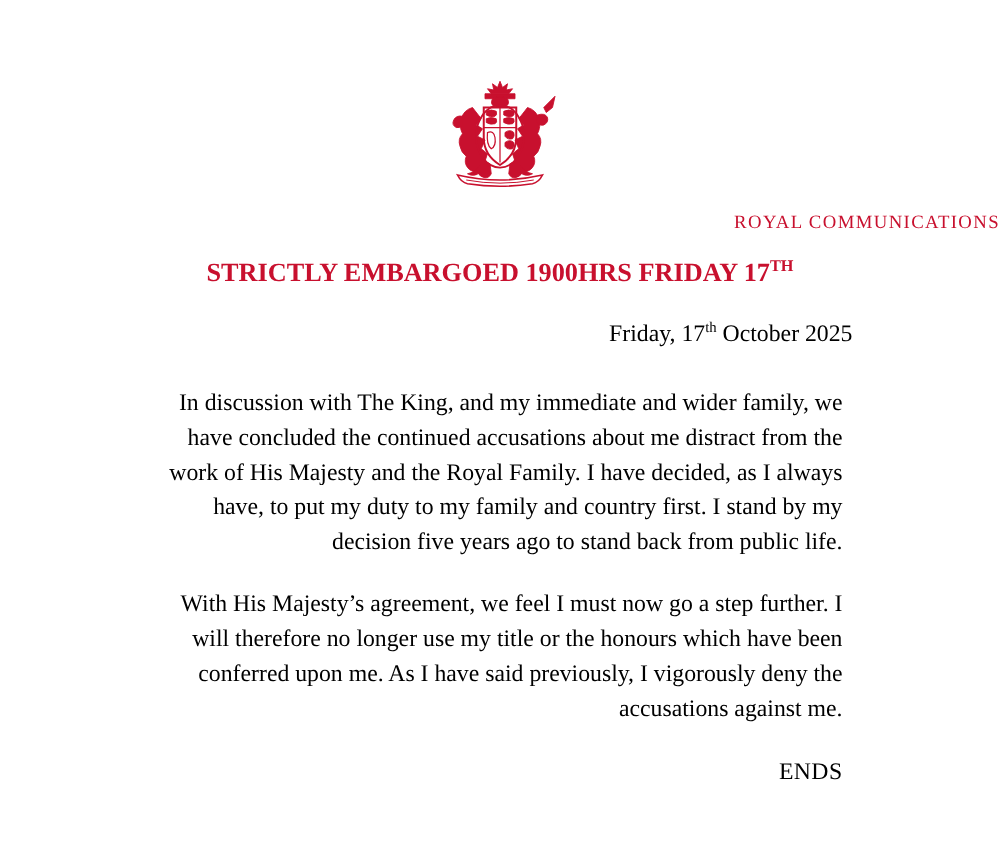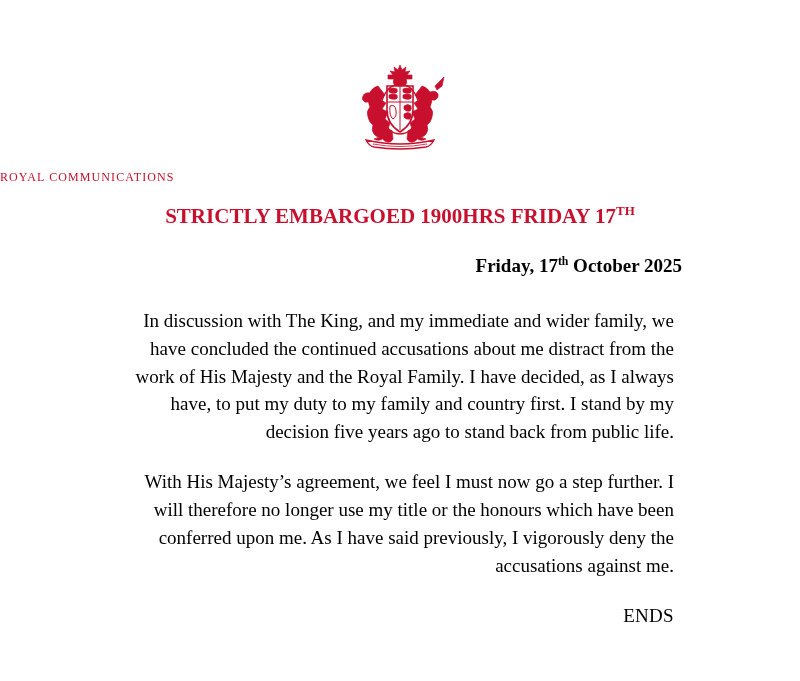--- a/index.html
+++ b/index.html
@@ -30,24 +30,24 @@
   }
   .crest {
     width: 120px;
     height: 96px;
     display: block;
   }
 
   
   .masthead {
     margin-top: 12px;
-    text-align: left;
+    text-align: right;
     color: #c8102e;
     font-family: "Liberation Serif", serif;
-    font-size: 12px;
+    font-size: 15px;
     letter-spacing: 1.1px;
   }
 
   .embargo {
     margin: 18px auto 0 auto;
     width: 560px;
     text-align: center;
     color: #c8102e;
     font-weight: bold;
     font-size: 21px;
@@ -59,21 +59,20 @@
     vertical-align: super;
     line-height: 0;
   }
 
   
   .dateline {
     margin-top: 24px;
     padding-right: 118px;
     text-align: right;
     font-size: 19px;
-    font-weight: bold;
   }
   .dateline sup {
     font-size: 0.62em;
     vertical-align: super;
     line-height: 0;
   }
 
   
   .statement-title {
     margin-top: 22px;

